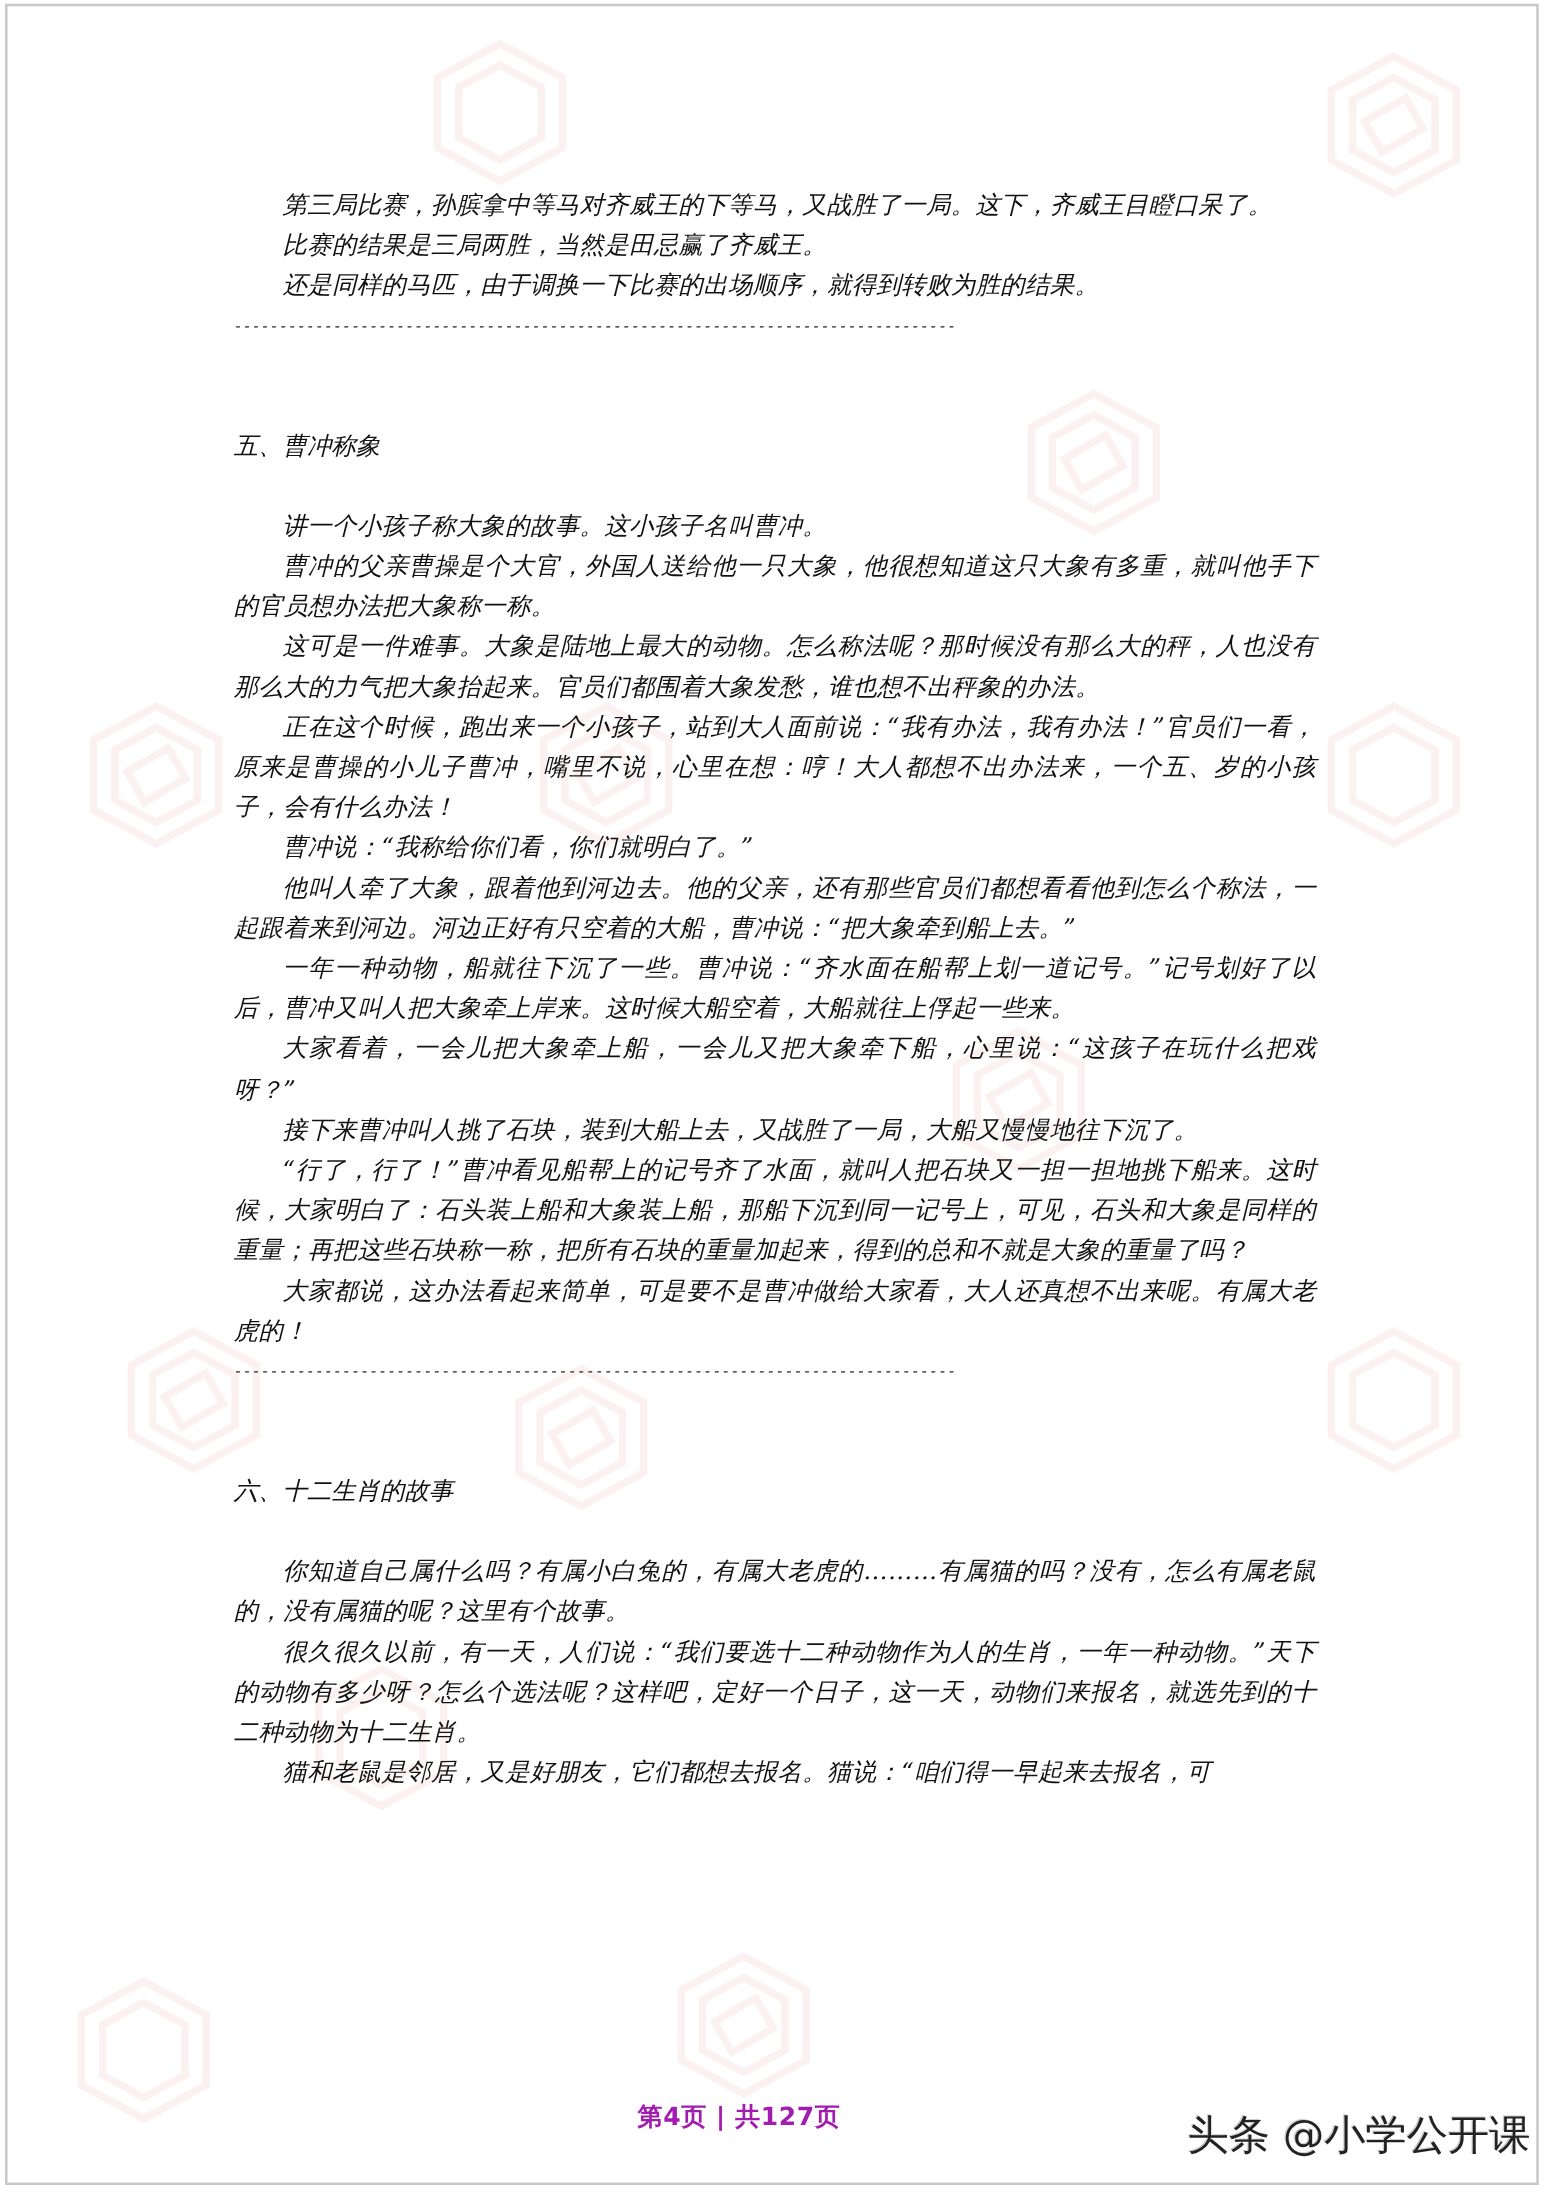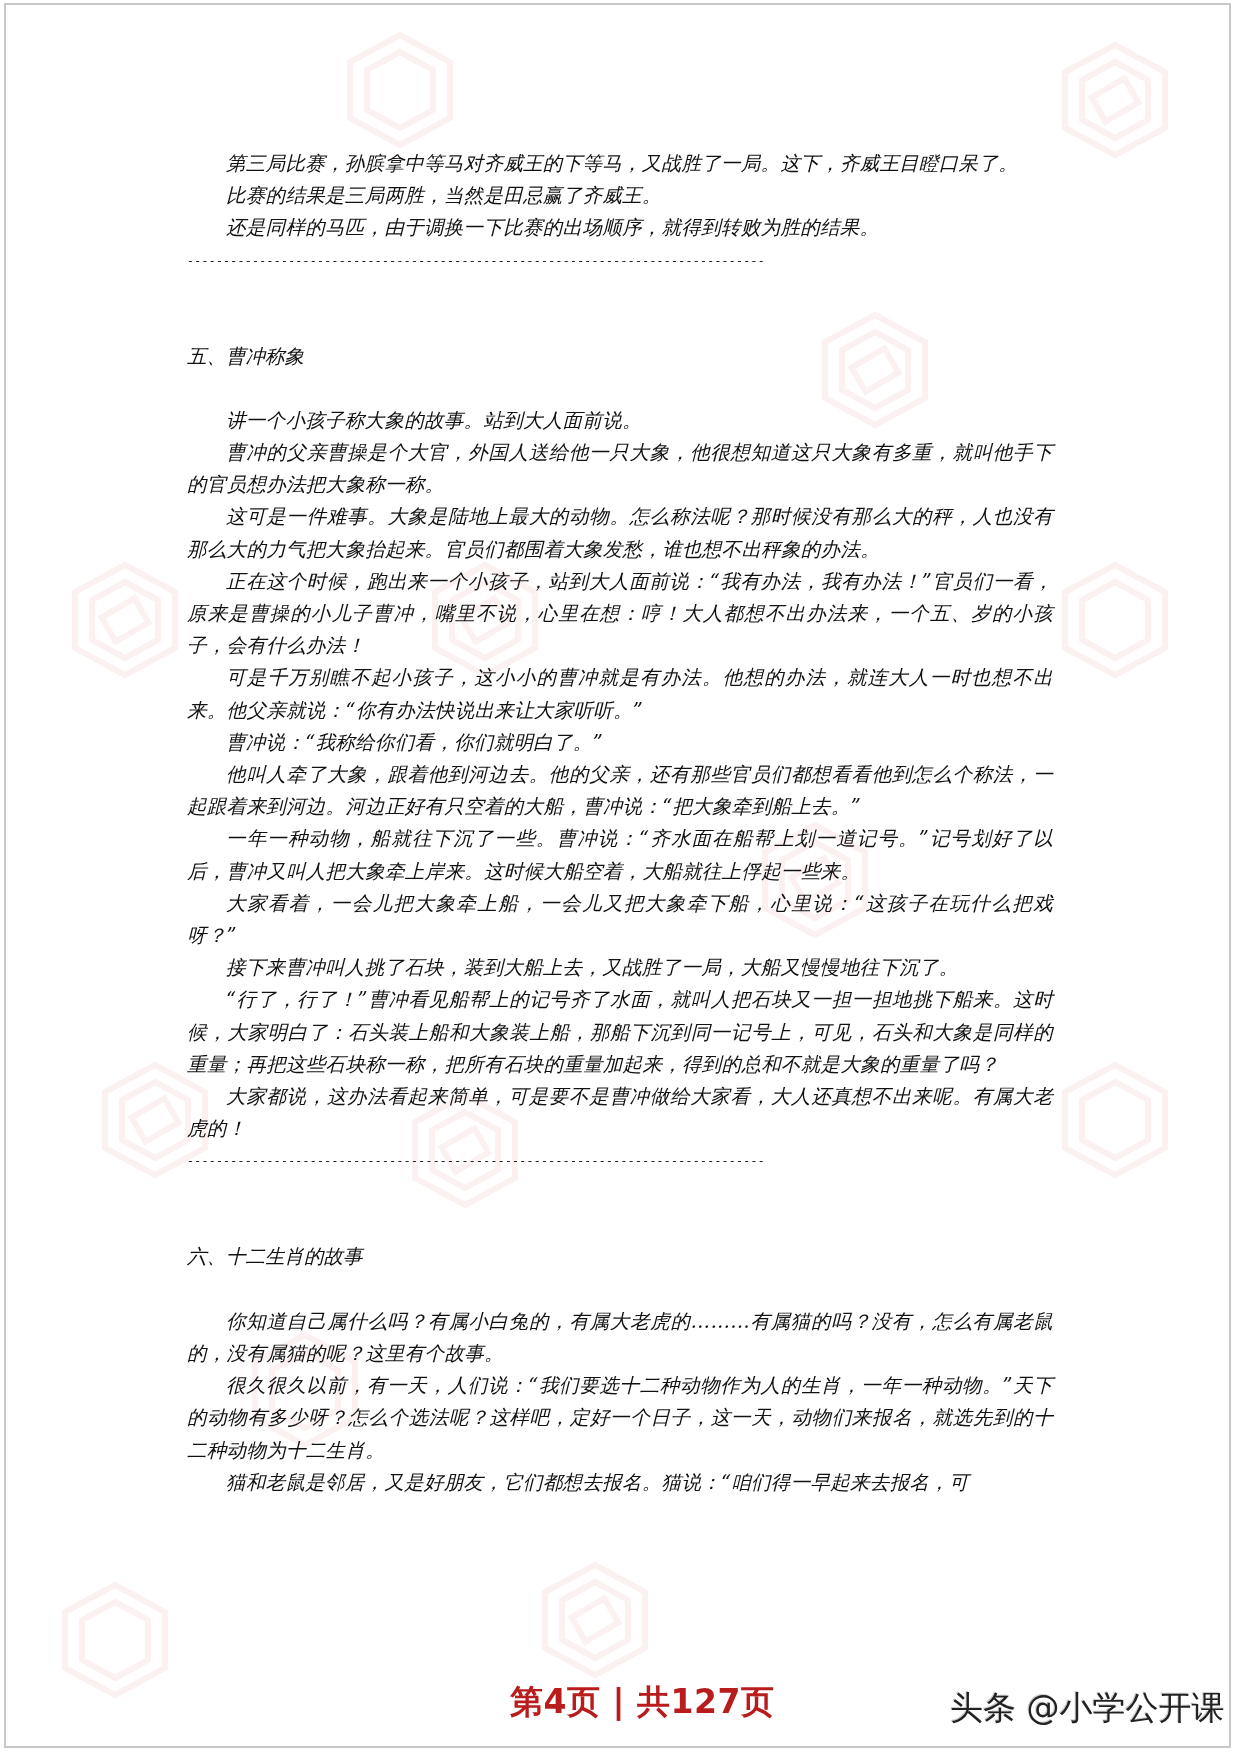--- a/index.html
+++ b/index.html
@@ -20,22 +20,22 @@
   }
   .para { margin: 0; text-indent: 2em; letter-spacing: 0.3px; text-align: justify; }
   .separator {
     margin: 0; letter-spacing: 0px; color: #222; font-family: "DejaVu Sans Mono", "Liberation Mono", monospace;
     font-size: 12px; line-height: 32px; white-space: nowrap; overflow: hidden; width: 585px;
   }
   .section-title { margin: 0; }
   .gap-large { height: 64px; }
   .gap-medium { height: 32px; }
   .footer-page {
-    position: absolute; left: 510px; top: 1680px; color: #b91c1c; font-weight: bold;
-    font-family: "DejaVu Sans", "Liberation Sans", sans-serif; font-size: 33px; letter-spacing: 0.5px;
+    position: absolute; left: 510px; top: 1680px; color: #a21caf; font-weight: bold;
+    font-family: "DejaVu Sans", "Liberation Sans", sans-serif; font-size: 20px; letter-spacing: 0.5px;
   }
   .footer-credit {
     position: absolute; left: 950px; top: 1686px; color: #222;
     font-family: "DejaVu Sans", "Liberation Sans", sans-serif; font-size: 33px;
     text-shadow: 1px 1px 0 #fff, -1px -1px 0 #ccc;
   }
 </style>
 </head>
 <body>
 
@@ -131,25 +131,24 @@
 <div class="content">
   <p class="para">第三局比赛，孙膑拿中等马对齐威王的下等马，又战胜了一局。这下，齐威王目瞪口呆了。</p>
   <p class="para">比赛的结果是三局两胜，当然是田忌赢了齐威王。</p>
   <p class="para">还是同样的马匹，由于调换一下比赛的出场顺序，就得到转败为胜的结果。</p>
   <p class="separator">--------------------------------------------------------------------------------</p>
 
   <div class="gap-large"></div>
   <p class="section-title">五、曹冲称象</p>
   <div class="gap-medium"></div>
 
-  <p class="para">讲一个小孩子称大象的故事。站到大人面前说。</p>
+  <p class="para">讲一个小孩子称大象的故事。这小孩子名叫曹冲。</p>
   <p class="para">曹冲的父亲曹操是个大官，外国人送给他一只大象，他很想知道这只大象有多重，就叫他手下的官员想办法把大象称一称。</p>
   <p class="para">这可是一件难事。大象是陆地上最大的动物。怎么称法呢？那时候没有那么大的秤，人也没有那么大的力气把大象抬起来。官员们都围着大象发愁，谁也想不出秤象的办法。</p>
   <p class="para">正在这个时候，跑出来一个小孩子，站到大人面前说：“我有办法，我有办法！”官员们一看，原来是曹操的小儿子曹冲，嘴里不说，心里在想：哼！大人都想不出办法来，一个五、岁的小孩子，会有什么办法！</p>
-  <p class="para">可是千万别瞧不起小孩子，这小小的曹冲就是有办法。他想的办法，就连大人一时也想不出来。他父亲就说：“你有办法快说出来让大家听听。”</p>
   <p class="para">曹冲说：“我称给你们看，你们就明白了。”</p>
   <p class="para">他叫人牵了大象，跟着他到河边去。他的父亲，还有那些官员们都想看看他到怎么个称法，一起跟着来到河边。河边正好有只空着的大船，曹冲说：“把大象牵到船上去。”</p>
   <p class="para">一年一种动物，船就往下沉了一些。曹冲说：“齐水面在船帮上划一道记号。”记号划好了以后，曹冲又叫人把大象牵上岸来。这时候大船空着，大船就往上俘起一些来。</p>
   <p class="para">大家看着，一会儿把大象牵上船，一会儿又把大象牵下船，心里说：“这孩子在玩什么把戏呀？”</p>
   <p class="para">接下来曹冲叫人挑了石块，装到大船上去，又战胜了一局，大船又慢慢地往下沉了。</p>
   <p class="para">“行了，行了！”曹冲看见船帮上的记号齐了水面，就叫人把石块又一担一担地挑下船来。这时候，大家明白了：石头装上船和大象装上船，那船下沉到同一记号上，可见，石头和大象是同样的重量；再把这些石块称一称，把所有石块的重量加起来，得到的总和不就是大象的重量了吗？</p>
   <p class="para">大家都说，这办法看起来简单，可是要不是曹冲做给大家看，大人还真想不出来呢。有属大老虎的！</p>
   <p class="separator">--------------------------------------------------------------------------------</p>
 
   <div class="gap-large"></div>

